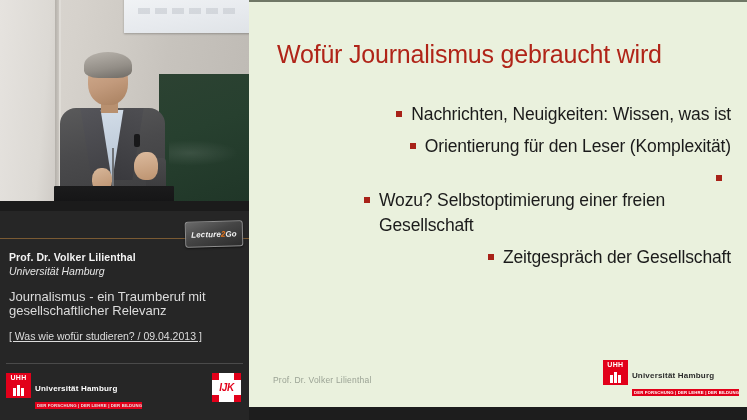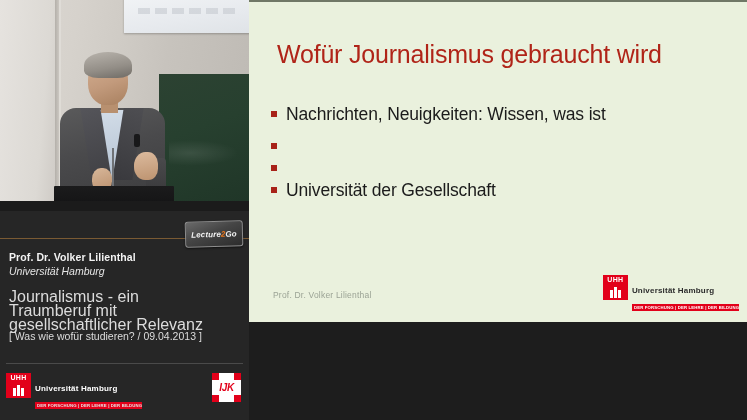--- a/index.html
+++ b/index.html
@@ -227,29 +227,30 @@
     position: absolute;
     left: 9px; top: 54px;
     font-size: 10.5px;
     font-style: italic;
     color: #e4e4e4;
   }
   .info-title {
     position: absolute;
     left: 9px; top: 79px;
     width: 215px;
-    font-size: 16px;
+    font-size: 13px;
     line-height: 14px;
     color: #dcdcdc;
   }
   .info-meta {
     position: absolute;
     left: 9px; top: 119px;
     font-size: 10.5px;
     color: #dcdcdc;
+    text-decoration: underline;
   }
   .info-divider {
     position: absolute;
     left: 6px; top: 152px;
     width: 237px; height: 1px;
     background: #4a4a4a;
   }
 
   
   .uhh-logo { display: flex; align-items: flex-start; }
@@ -346,21 +347,21 @@
     font-style: italic;
     color: #e2001a;
     letter-spacing: -.3px;
   }
 
   
   #slide {
     position: absolute;
     left: 249px; top: 0;
     width: 498px;
-    height: 322px;
+    height: 407px;
     background: #eaf1dd;
     border-top: 2px solid #707866;
     box-sizing: border-box;
     overflow: hidden;
   }
   #slide-title {
     position: absolute;
     left: 28px; top: 38px;
     width: 450px;
     font-size: 25px;
@@ -370,20 +371,21 @@
   }
   #bullets {
     position: absolute;
     left: 22px; top: 100px;
     width: 460px;
   }
   .bullet {
     display: flex;
     align-items: flex-start;
     margin-bottom: 7px;
+    justify-content: flex-end;
   }
   .bullet-marker {
     flex: none;
     width: 6px; height: 6px;
     background: #a82218;
     margin-top: 9px;
     margin-right: 9px;
   }
   .bullet-text {
     font-size: 17.5px;
@@ -489,27 +491,32 @@
 
     <div id="slide-title">Wofür Journalismus gebraucht wird</div>
 
     <div id="bullets">
       <div class="bullet">
         <div class="bullet-marker"></div>
         <div class="bullet-text">Nachrichten, Neuigkeiten: Wissen, was ist</div>
       </div>
       <div class="bullet">
         <div class="bullet-marker"></div>
+        <div class="bullet-text">Orientierung für den Leser (Komplexität)</div>
       </div>
       <div class="bullet">
         <div class="bullet-marker"></div>
       </div>
       <div class="bullet">
         <div class="bullet-marker"></div>
-        <div class="bullet-text">Universität der Gesellschaft</div>
+        <div class="bullet-text" style="max-width:352px">Wozu? Selbstoptimierung einer freien Gesellschaft</div>
+      </div>
+      <div class="bullet">
+        <div class="bullet-marker"></div>
+        <div class="bullet-text">Zeitgespräch der Gesellschaft</div>
       </div>
     </div>
 
     <div id="slide-footer-name">Prof. Dr. Volker Lilienthal</div>
 
     <div id="slide-uhh" class="uhh-logo uhh-light">
       <div class="uhh-mark">
         <div class="uhh-abbr">UHH</div>
         <div class="uhh-gate">
           <span></span>

